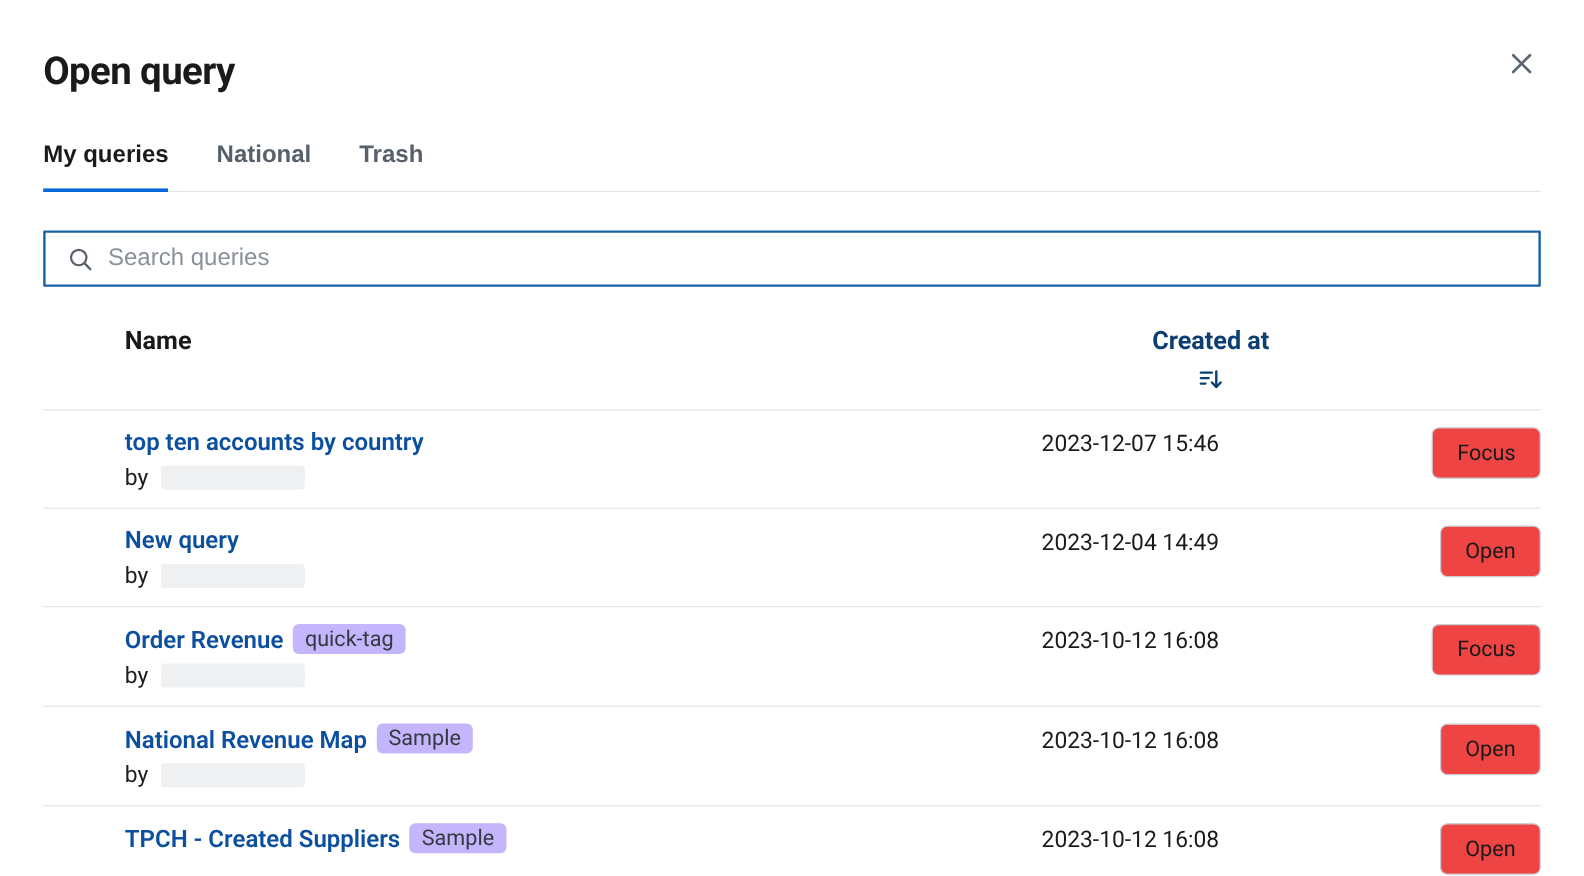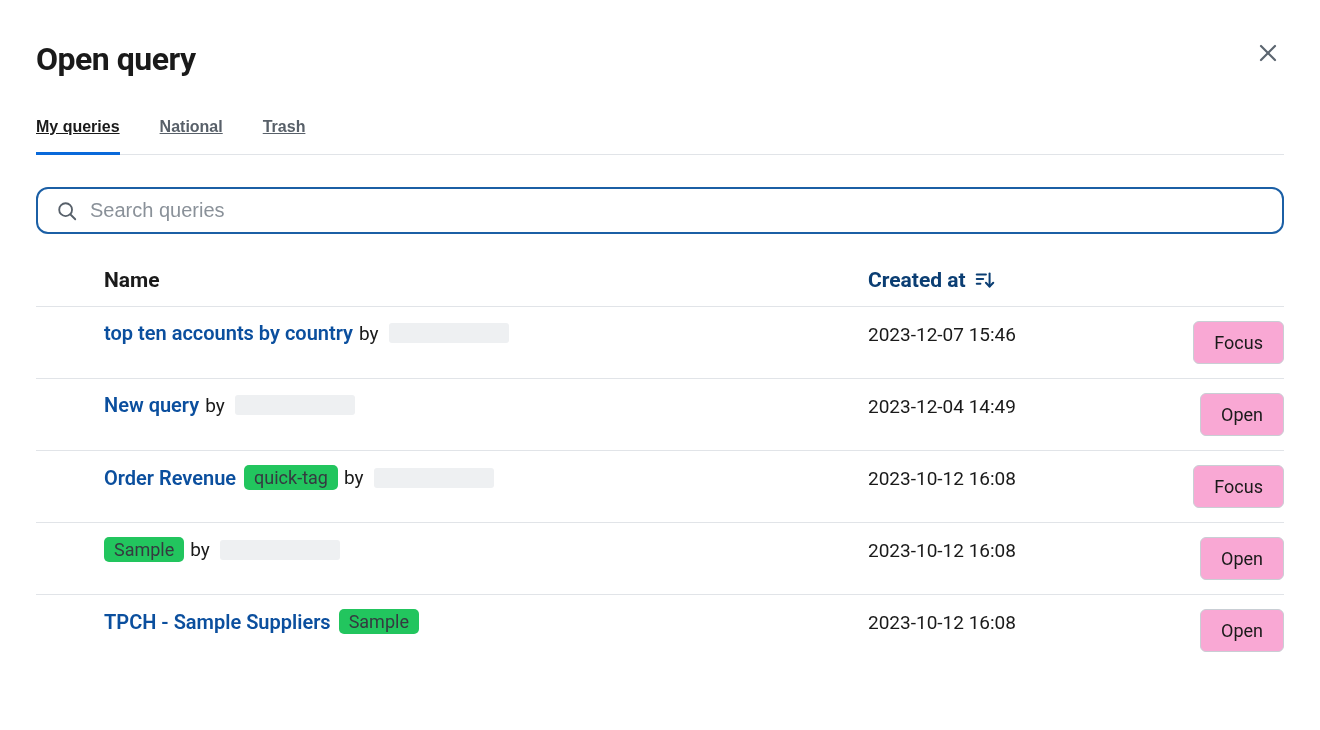--- a/index.html
+++ b/index.html
@@ -40,42 +40,41 @@
       align-items: center;
       justify-content: center;
     }
     .tabs {
       display: flex;
       gap: 40px;
       border-bottom: 1px solid #e1e4e8;
       margin-bottom: 32px;
     }
     .tab {
-      font-size: 16px;
+      font-size: 20px;
       font-weight: 600;
       color: #586069;
       padding-bottom: 16px;
       cursor: pointer;
       border-bottom: 3px solid transparent;
       margin-bottom: -1px;
       background: none;
       border-top: none;
       border-left: none;
       border-right: none;
-      text-decoration: underline;
     }
     .tab.active {
       color: #1a1a1a;
       border-bottom-color: #0969da;
     }
     .search-wrap {
       display: flex;
       align-items: center;
       border: 2px solid #1b5fa5;
-      border-radius: 12px;
+      border-radius: 1px;
       padding: 10px 18px;
       margin-bottom: 20px;
     }
     .search-wrap svg {
       color: #57606a;
       flex-shrink: 0;
     }
     .search-input {
       border: none;
       outline: none;
@@ -99,20 +98,21 @@
     .col-name {
       flex: 1;
     }
     .col-created {
       width: 282px;
       display: flex;
       align-items: center;
       gap: 8px;
       color: #0b3e73;
       cursor: pointer;
+      flex-direction: column;
     }
     .col-created.header {
       font-weight: 700;
     }
     .col-action {
       width: 134px;
       display: flex;
       justify-content: flex-end;
       align-items: flex-start;
     }
@@ -121,38 +121,38 @@
     }
     .table-row {
       display: flex;
       padding: 14px 0 14px 68px;
       border-bottom: 1px solid #e1e4e8;
       align-items: flex-start;
     }
     .row-name-block {
       flex: 1;
       display: flex;
-      flex-direction: row;
+      flex-direction: column;
       gap: 6px;
     }
     .name-line {
       display: flex;
       align-items: center;
       gap: 8px;
       flex-wrap: wrap;
     }
     .query-link {
       color: #0b4f9e;
       font-size: 20px;
       font-weight: 600;
       text-decoration: none;
       cursor: pointer;
     }
     .tag {
-      background: #22c55e;
+      background: #c4b5fd;
       color: #353a40;
       font-size: 18px;
       padding: 2px 10px;
       border-radius: 5px;
       font-weight: 400;
     }
     .by-line {
       font-size: 19px;
       color: #1a1a1a;
       display: flex;
@@ -166,21 +166,21 @@
       background: #eef0f2;
       border-radius: 3px;
     }
     .row-created {
       width: 282px;
       font-size: 19px;
       color: #1a1a1a;
       padding-top: 2px;
     }
     .action-btn {
-      background: #f9a8d4;
+      background: #ef4444;
       border: 1px solid #c9ced4;
       border-radius: 6px;
       padding: 10px 20px;
       font-size: 18px;
       cursor: pointer;
       color: #1a1a1a;
       font-family: inherit;
     }
     .sort-icon {
       display: inline-flex;
@@ -279,37 +279,38 @@
         </div>
         <div class="row-created">2023-10-12 16:08</div>
         <div class="col-action">
           <button class="action-btn">Focus</button>
         </div>
       </div>
 
       <div class="table-row">
         <div class="row-name-block">
           <div class="name-line">
+            <a class="query-link">National Revenue Map</a>
             <span class="tag">Sample</span>
           </div>
           <div class="by-line">
             <span>by</span>
             <span class="author-placeholder"></span>
           </div>
         </div>
         <div class="row-created">2023-10-12 16:08</div>
         <div class="col-action">
           <button class="action-btn">Open</button>
         </div>
       </div>
 
       <div class="table-row" style="border-bottom:none;">
         <div class="row-name-block">
           <div class="name-line">
-            <a class="query-link">TPCH - Sample Suppliers</a>
+            <a class="query-link">TPCH - Created Suppliers</a>
             <span class="tag">Sample</span>
           </div>
         </div>
         <div class="row-created">2023-10-12 16:08</div>
         <div class="col-action">
           <button class="action-btn">Open</button>
         </div>
       </div>
 
     </div>

